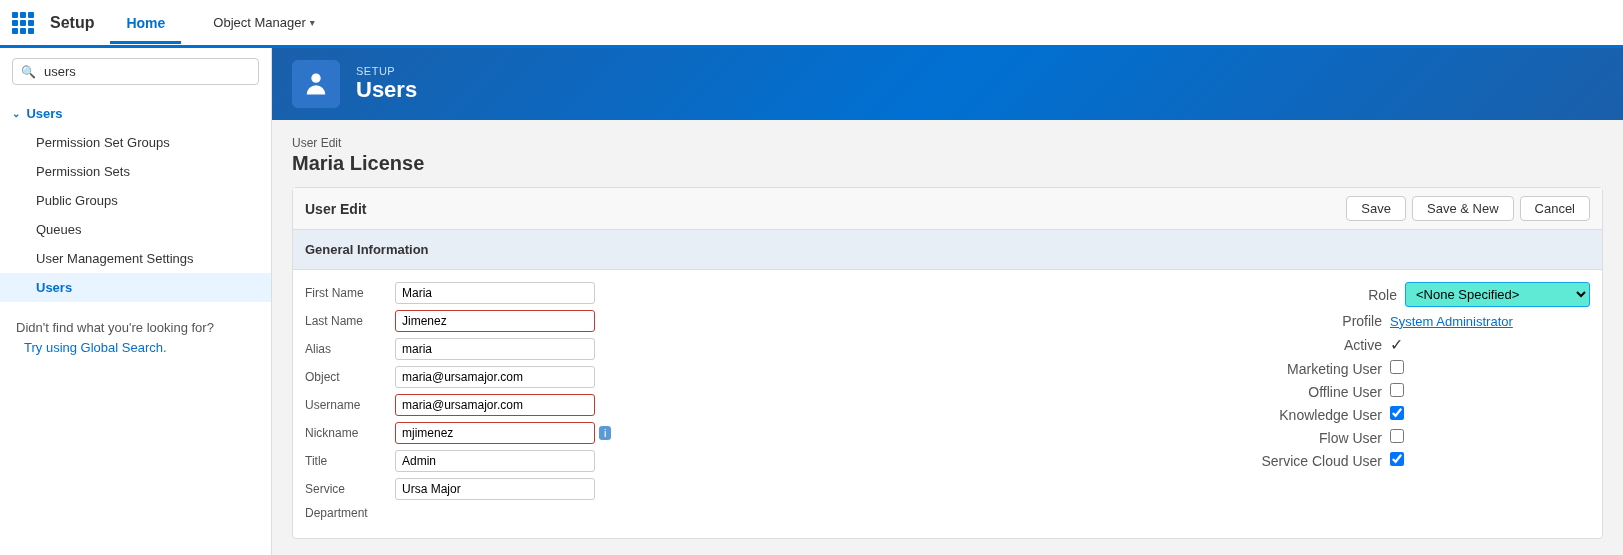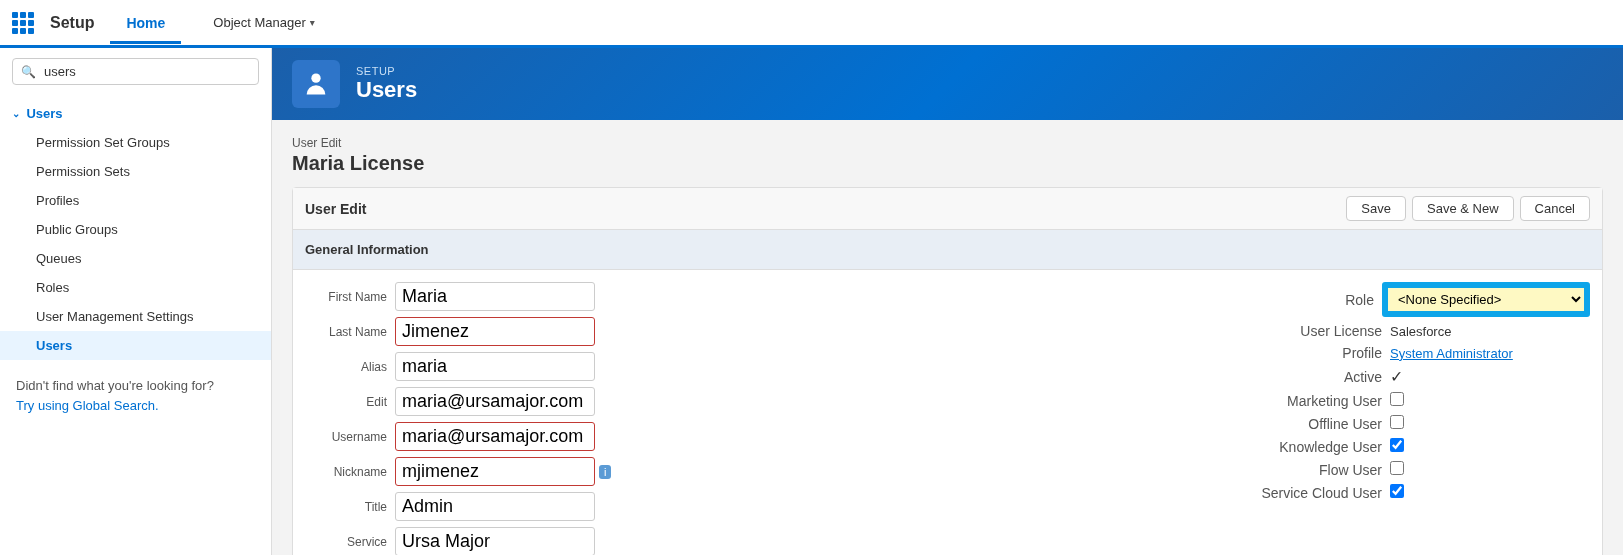--- a/index.html
+++ b/index.html
@@ -113,21 +113,21 @@
       color: #0070d2;
     }
     .sidebar-item.parent .chevron { margin-right: 6px; font-size: 10px; }
     .sidebar-item.child { padding-left: 36px; }
     .sidebar-not-found {
       padding: 12px 16px;
       font-size: 12px;
       color: #555;
       line-height: 1.5;
     }
-    .sidebar-not-found a { color: #0070d2; cursor: pointer; text-decoration: none; }
+    .sidebar-not-found a { color: #0070d2; cursor: pointer; text-decoration: none; margin-left: 8px; }
 
     
     .content {
       flex: 1;
       display: flex;
       flex-direction: column;
       overflow: hidden;
     }
 
     
@@ -227,32 +227,31 @@
     }
     .form-col {
       padding: 4px 12px;
     }
     .form-row {
       display: flex;
       align-items: center;
       margin-bottom: 6px;
     }
     .form-label {
-      text-align: right;
       min-width: 90px;
       padding-right: 8px;
       color: #555;
       font-size: 12px;
       flex-shrink: 0;
     }
     .form-input {
       border: 1px solid #ccc;
       border-radius: 3px;
       padding: 3px 6px;
-      font-size: 18px;
+      font-size: 12px;
       width: 200px;
       outline: none;
     }
     .form-input.error-border { border-color: #c23934; }
     .info-btn {
       margin-left: 4px;
       background: #5b9bd5;
       color: #fff;
       border: none;
       border-radius: 3px;
@@ -275,27 +274,27 @@
       color: #555;
       font-size: 14px;
       flex-shrink: 0;
     }
     .form-right-value {
       min-width: 200px;
       font-size: 13px;
       color: #333;
     }
     .form-select {
-      border: 6px solid #0ea5e9;
+      border: 1px solid #0ea5e9;
       border-radius: 3px;
       padding: 3px 6px;
       font-size: 13px;
-      width: 208px;
+      width: 185px;
       outline: none;
-      background: #fef9c3;
+      background: #5eead4;
     }
     .form-link {
       color: #0070d2;
       text-decoration: underline;
       cursor: pointer;
     }
     .checkbox-input {
       width: 14px; height: 14px;
       cursor: pointer;
     }
@@ -337,30 +336,24 @@
         <span class="chevron">⌄</span>
         <span>Users</span>
       </div>
       <div class="sidebar-item child">
         <span>Permission Set Groups</span>
       </div>
       <div class="sidebar-item child">
         <span>Permission Sets</span>
       </div>
       <div class="sidebar-item child">
-        <span>Profiles</span>
-      </div>
-      <div class="sidebar-item child">
         <span>Public Groups</span>
       </div>
       <div class="sidebar-item child">
         <span>Queues</span>
-      </div>
-      <div class="sidebar-item child">
-        <span>Roles</span>
       </div>
       <div class="sidebar-item child">
         <span>User Management Settings</span>
       </div>
       <div class="sidebar-item child active">
         <span>Users</span>
       </div>
     </div>
 
     <div class="sidebar-not-found">
@@ -409,21 +402,21 @@
             </div>
             <div class="form-row">
               <label class="form-label">Last Name</label>
               <input class="form-input error-border" type="text" value="Jimenez" style="">
             </div>
             <div class="form-row">
               <label class="form-label">Alias</label>
               <input class="form-input" type="text" value="maria" style="">
             </div>
             <div class="form-row">
-              <label class="form-label">Edit</label>
+              <label class="form-label">Object</label>
               <input class="form-input" type="text" value="maria@ursamajor.com" style="">
             </div>
             <div class="form-row">
               <label class="form-label">Username</label>
               <input class="form-input error-border" type="text" value="maria@ursamajor.com" style="">
             </div>
             <div class="form-row">
               <label class="form-label">Nickname</label>
               <input class="form-input error-border" type="text" value="mjimenez" style="">
               <button class="info-btn">i</button>
@@ -442,24 +435,20 @@
           </div>
 
           <div class="form-col">
             <div class="form-right-row">
               <label class="form-right-label">Role</label>
               <select class="form-select">
                 <option>&lt;None Specified&gt;</option>
               </select>
             </div>
             <div class="form-right-row">
-              <label class="form-right-label">User License</label>
-              <span class="form-right-value">Salesforce</span>
-            </div>
-            <div class="form-right-row">
               <label class="form-right-label">Profile</label>
               <span class="form-right-value">
                 <a class="form-link">System Administrator</a>
               </span>
             </div>
             <div class="form-right-row">
               <label class="form-right-label">Active</label>
               <span class="form-right-value">
                 <span class="checkmark">✓</span>
               </span>

